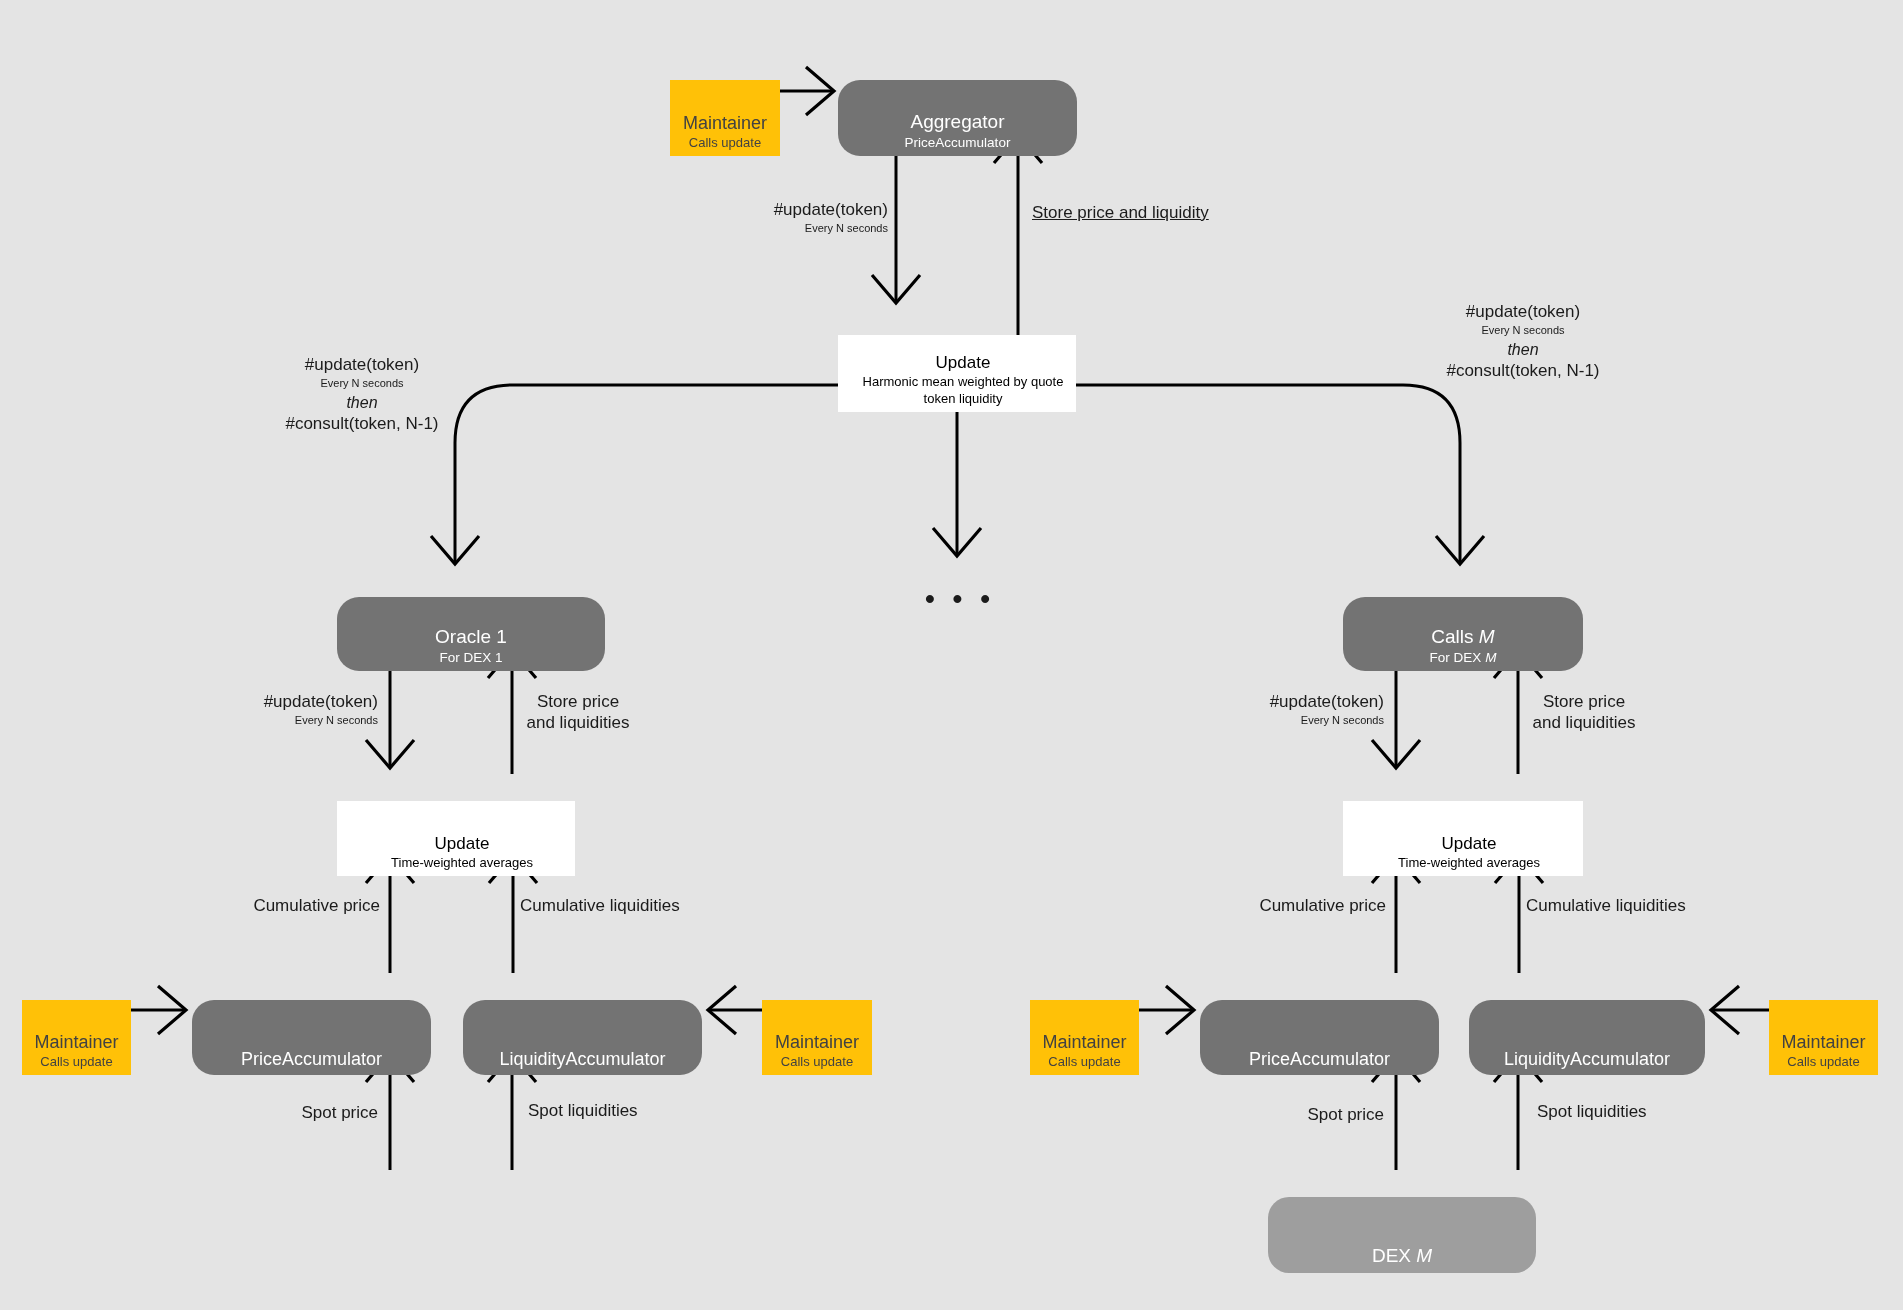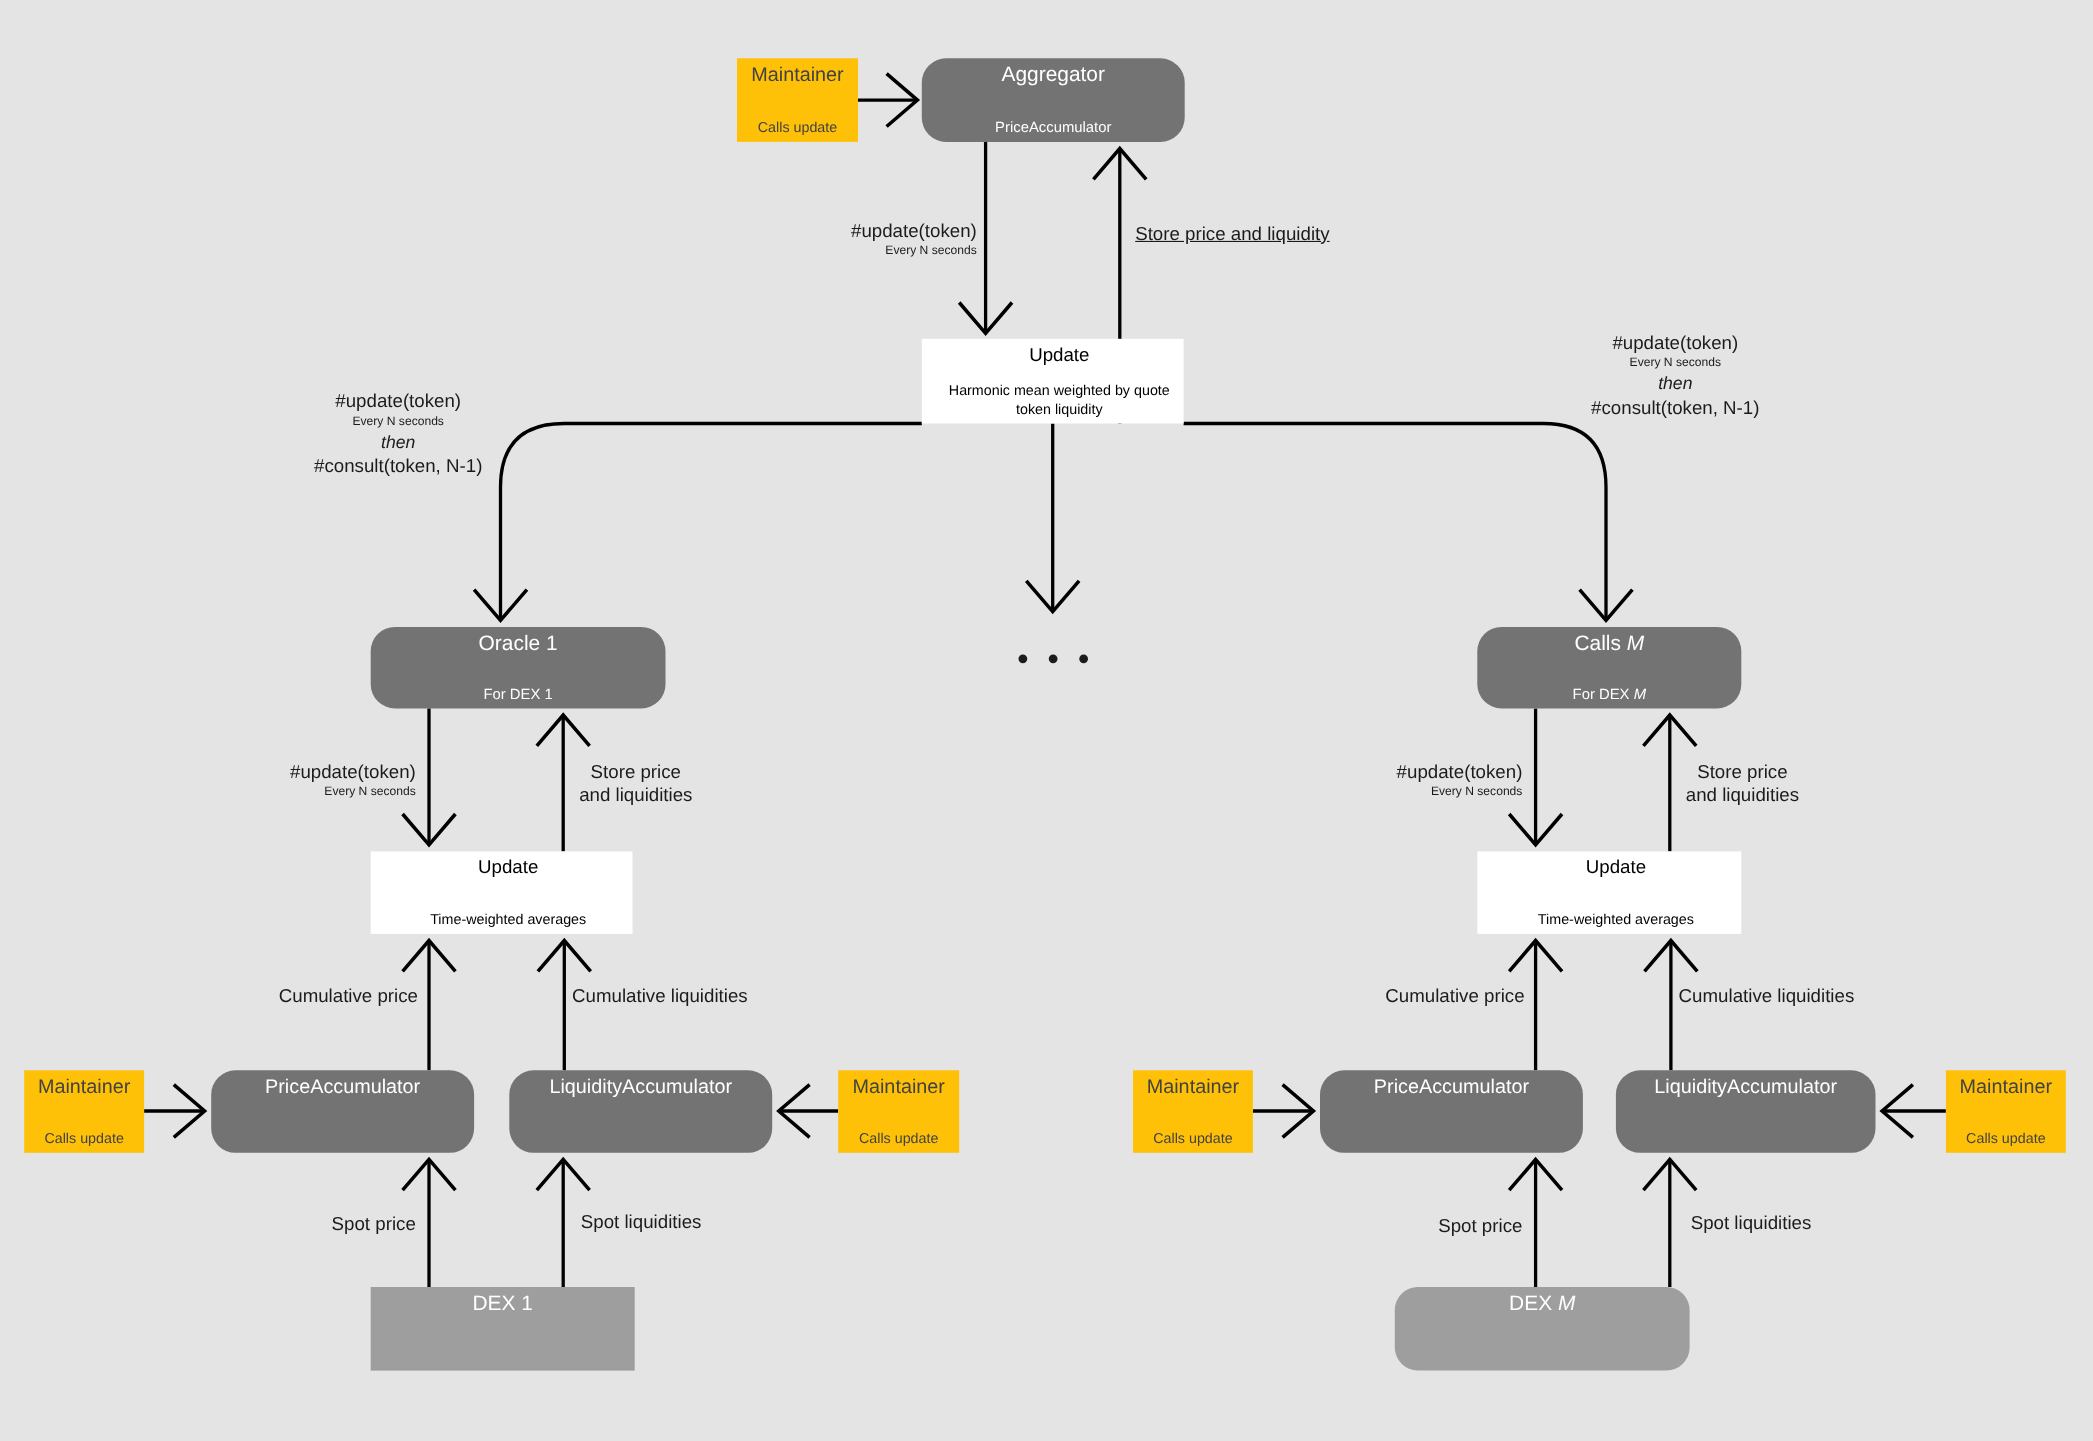--- a/index.html
+++ b/index.html
@@ -1,20 +1,20 @@
 <!DOCTYPE html>
 <html><head>
 <meta charset="utf-8">
 <style>
   html,body{margin:0;padding:0;background:#E4E4E4;}
   .canvas{position:relative;width:1903px;height:1310px;background:#E4E4E4;
           font-family:"Liberation Sans",sans-serif;color:#1b1b1b;overflow:hidden;}
   svg.wires{position:absolute;left:0;top:0;}
-  .box{position:absolute;display:flex;flex-direction:column;align-items:center;justify-content:space-between;
-       text-align:center;line-height:1.3;box-sizing:border-box;padding:4px 8px;}
+  .box{position:absolute;display:flex;flex-direction:column;align-items:center;justify-content:flex-end;
+       text-align:center;line-height:1.3;box-sizing:border-box;padding:4px 8px;margin-top:27px;}
   .box .t{font-size:19px;}
   .box .s{font-size:13.5px;}
   .blue{background:#737373;color:#ffffff;border-radius:22px;}
   .yellow{background:#FFC107;color:#424242;}
   .whitebox{background:#ffffff;color:#000000;padding-left:20px;}
   .gray{background:#9E9E9E;color:#ffffff;}
   .maint .t{font-size:18px;}
   .maint .s{font-size:13px;}
   .lbl{position:absolute;}
   .lbl .big{font-size:17px;line-height:21px;display:block;}
@@ -137,23 +137,20 @@
     <div class="t">Maintainer</div>
     <div class="s">Calls update</div>
   </div>
 
   <div class="lbl r" style="left:128px;top:1102px;width:250px;">
     <span class="big">Spot price</span>
   </div>
   <div class="lbl" style="left:528px;top:1100px;width:300px;">
     <span class="big">Spot liquidities</span>
   </div>
-  <div class="box gray" style="left:337px;top:1170px;width:240px;height:76px;">
-    <div class="t">DEX 1</div>
-  </div>
 
   <div class="box blue" style="left:1343px;top:570px;width:240px;height:74px;">
     <div class="t"><span>Calls </span><span class="i">M</span></div>
     <div class="s"><span>For DEX </span><span class="i">M</span></div>
   </div>
   <div class="lbl r" style="left:1134px;top:691px;width:250px;">
     <span class="big">#update(token)</span>
     <span class="small">Every N seconds</span>
   </div>
   <div class="lbl c" style="left:1459px;top:691px;width:250px;">

